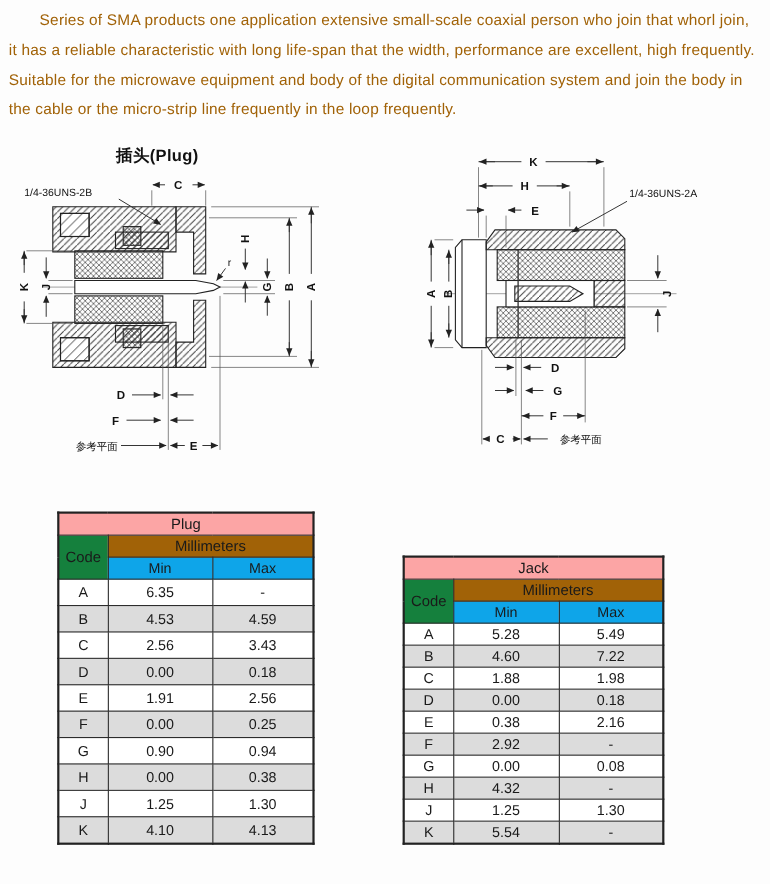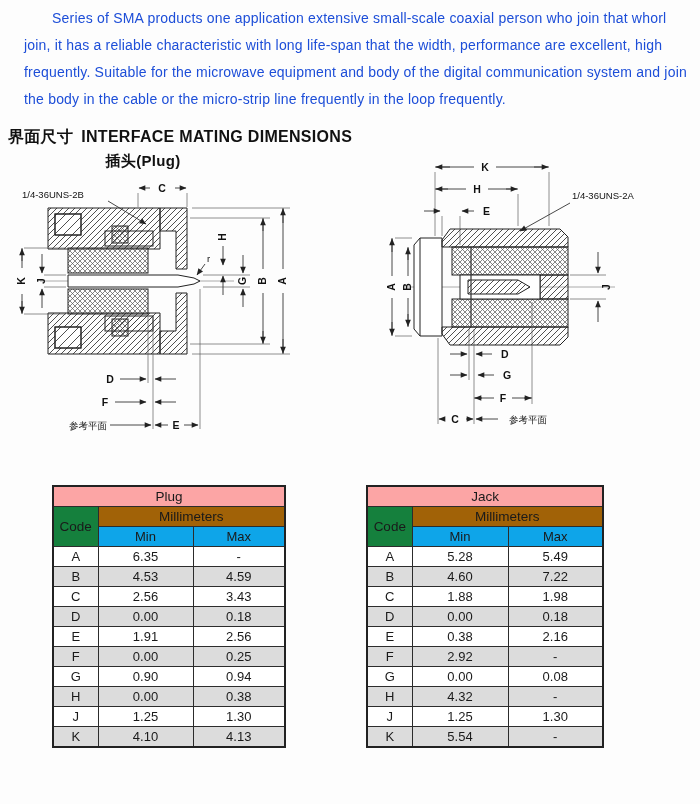--- a/index.html
+++ b/index.html
@@ -8,29 +8,29 @@
     background:#fdfdfd;color:#1e1e1e;
     font-family:"Liberation Sans",sans-serif;
     -webkit-font-smoothing:antialiased;
   }
   .page{width:700px;height:804px;position:relative;}
   .intro-zh{
     margin:7px 10px 0 8px;font-size:14.5px;line-height:1.72;
     font-weight:600;text-indent:2em;letter-spacing:.3px;color:#151515;
   }
   .intro-en{
-    margin:5px 12px 0 24px;font-size:14px;line-height:1.93;
-    text-indent:2em;color:#1d4ed8;letter-spacing:.2px;
+    margin:5px 12px 0 8px;font-size:14px;line-height:1.93;
+    text-indent:2em;color:#a16207;letter-spacing:.2px;
   }
   .section-heading{
     margin:14px 0 2px 8px;font-size:16px;font-weight:700;color:#111;
     letter-spacing:.3px;
   }
   .section-heading .zh{margin-right:8px;}
-  .figs{display:flex;margin-top:4px;}
+  .figs{display:flex;margin-top:19px;}
   .fig{width:350px;}
   .fig-title{
     text-align:center;font-size:15px;font-weight:600;color:#111;
     margin-bottom:0;letter-spacing:.3px;
   }
   .fig-plug .fig-title{transform:translateX(-32px);}
   .fig-jack .fig-title{transform:translateX(-66px);}
   .fig-plug svg{margin-left:10px;display:block;}
   .fig-jack svg{margin-left:20px;display:block;}
 
@@ -44,38 +44,37 @@
   .tables{display:flex;margin:14px 0 0 52px;gap:80px;}
   table.dim-table{
     border-collapse:collapse;table-layout:fixed;
     font-size:13px;color:#1a1a1a;border:2px solid #222;
   }
   table.dim-table th,table.dim-table td{
     border:1.6px solid #2c2c2c;text-align:center;padding:1px 0;
     font-weight:400;height:17px;
   }
   .t-plug{width:232px;}
-  .t-jack{width:236px;}
+  .t-jack{width:236px;margin-top:40px;}
   .t-plug col.c-code{width:45px;} .t-plug col.c-min{width:95px;} .t-plug col.c-max{width:92px;}
   .t-jack col.c-code{width:45px;} .t-jack col.c-min{width:96px;} .t-jack col.c-max{width:95px;}
   th.t-title{background:#fca5a5;font-size:13.5px;height:19px;}
   th.t-code{background:#15803d;font-size:13.5px;}
   th.t-unit{background:#a16207;font-size:13.5px;height:18px;}
   th.t-minmax{background:#0ea5e9;height:18px;}
   tbody tr:nth-child(even) td{background:#dcdcdc;}
   tbody tr:nth-child(odd) td{background:#fff;}
 </style>
 </head>
 <body>
 
 <div class="page">
 
   <p class="intro-en">Series of SMA products one application extensive small-scale coaxial person who join that whorl join, it has a reliable characteristic with long life-span that the width, performance are excellent, high frequently. Suitable for the microwave equipment and body of the digital communication system and join the body in the cable or the micro-strip line frequently in the loop frequently.</p>
 
-  <h2 class="section-heading"><span class="zh">界面尺寸</span><span class="en">INTERFACE MATING DIMENSIONS</span></h2>
 
   <div class="figs">
 
     <div class="fig fig-plug">
       <div class="fig-title">插头(Plug)</div>
       <svg width="330" height="300" viewBox="0 0 330 300">
         <defs>
           <pattern id="h45" width="6" height="6" patternUnits="userSpaceOnUse">
             <path d="M-1,7 L7,-1" stroke="#3c3c3c" stroke-width="0.9"></path>
           </pattern>

